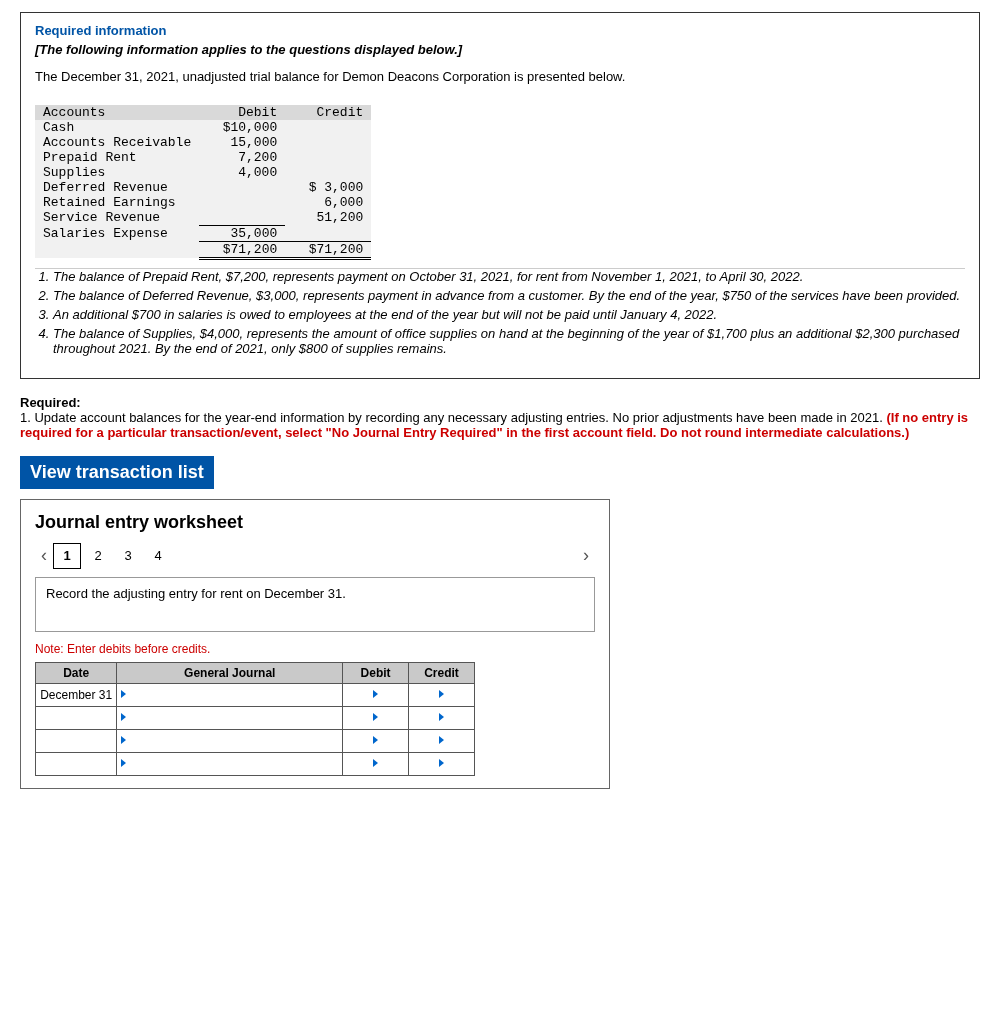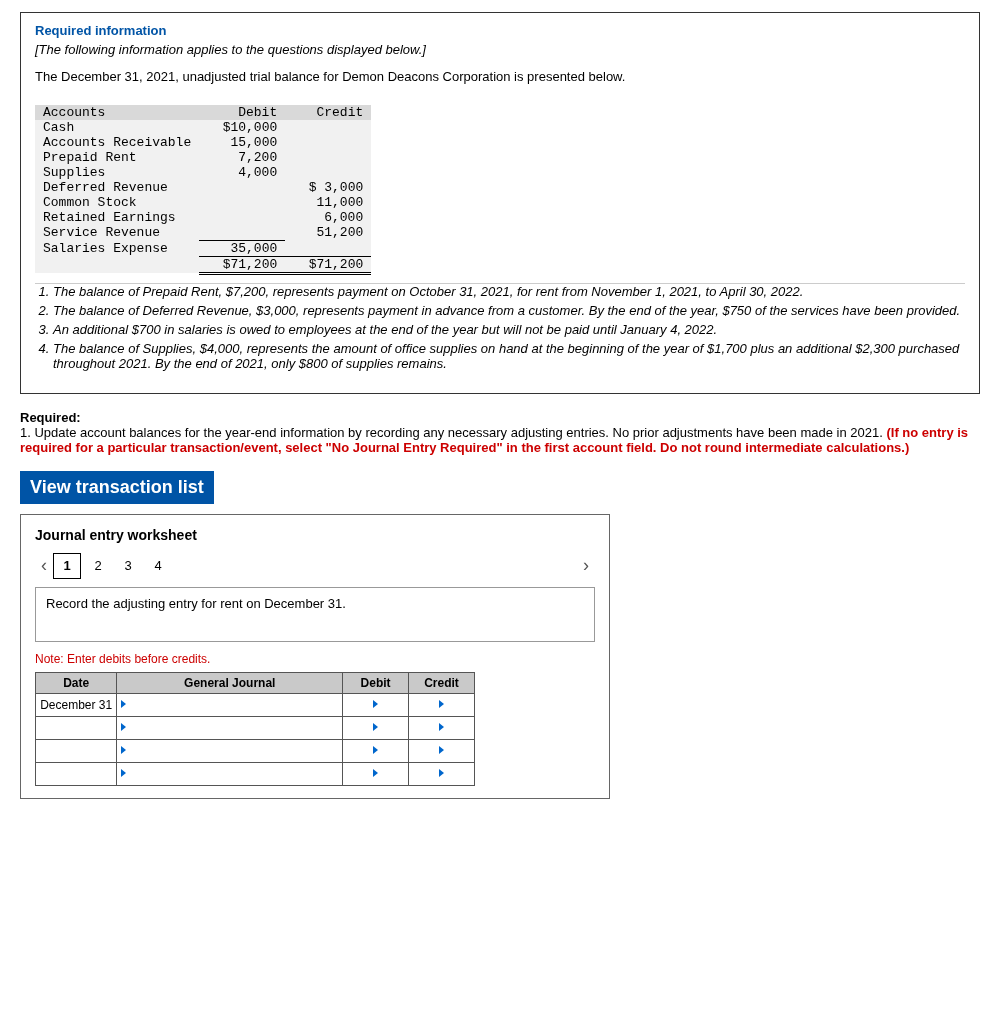--- a/index.html
+++ b/index.html
@@ -17,20 +17,21 @@
     margin-bottom: 16px;
   }
   .req-info {
     color: #0054a6;
     font-weight: bold;
     margin: 0 0 4px 0;
   }
   .italic {
     font-style: italic;
     margin: 0 0 12px 0;
+    font-weight: bold;
   }
   .intro { margin: 0 0 21px 0; }
   .tb-wrap { margin-bottom: 8px; }
   table.tb {
     border-collapse: collapse;
     font-family: "Courier New", monospace;
     font-size: 13px;
   }
   table.tb td {
     padding: 0 8px;
@@ -60,21 +61,21 @@
     padding: 6px 10px;
     font-size: 18px;
     cursor: pointer;
   }
   .worksheet {
     border: 1px solid #666;
     padding: 12px 14px;
     width: 560px;
     margin-top: 10px;
   }
-  .ws-title { font-weight: bold; font-size: 14px; margin: 0 0 10px 0; }
+  .ws-title { font-weight: bold; font-size: 18px; margin: 0 0 10px 0; }
   .step-row {
     display: flex;
     align-items: center;
     justify-content: space-between;
     margin-bottom: 8px;
   }
   .chev { font-size: 18px; color:#555; cursor:pointer; width:18px; text-align:center;}
   .steps { display:flex; align-items:center; }
   .step {
     display:inline-flex;
@@ -150,25 +151,20 @@
           </tr>
       <tr>
             <td class="acct">Supplies</td>
             <td class="num">4,000</td>
             <td class="num"></td>
           </tr>
       <tr>
             <td class="acct">Deferred Revenue</td>
             <td class="num"></td>
             <td class="num">$ 3,000</td>
-          </tr>
-      <tr>
-            <td class="acct">Common Stock</td>
-            <td class="num"></td>
-            <td class="num">11,000</td>
           </tr>
       <tr>
             <td class="acct">Retained Earnings</td>
             <td class="num"></td>
             <td class="num">6,000</td>
           </tr>
       <tr>
             <td class="acct">Service Revenue</td>
             <td class="num"></td>
             <td class="num">51,200</td>

